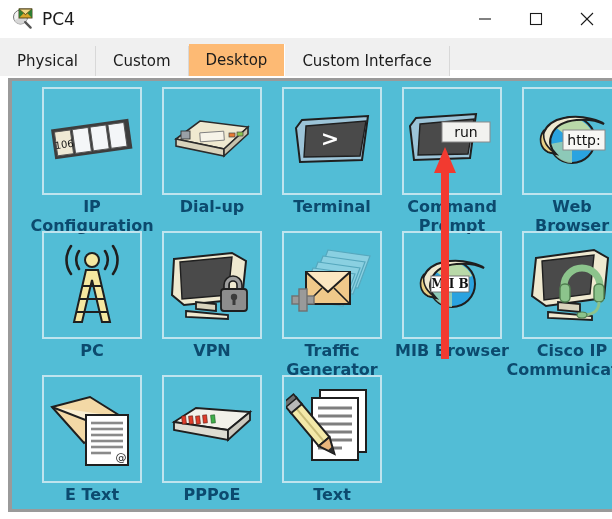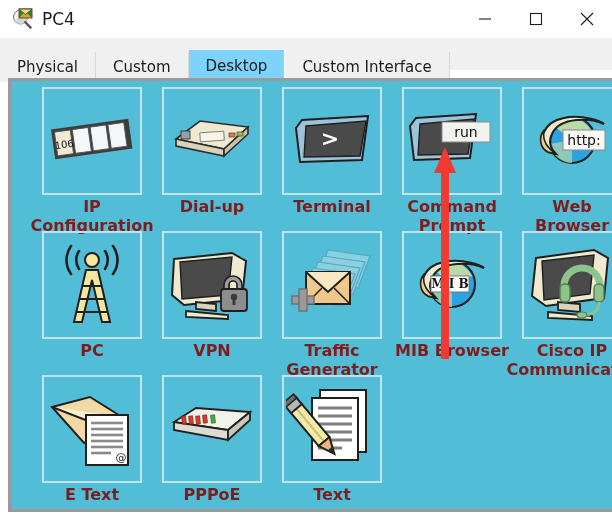--- a/index.html
+++ b/index.html
@@ -15,27 +15,27 @@
   .titlebar{position:absolute;left:0;top:0;width:612px;height:38px;background:#ffffff;}
   .title-left{position:absolute;left:12px;top:6px;display:flex;align-items:center;gap:8px;height:26px;}
   .app-icon{width:22px;height:22px;position:relative;flex:0 0 auto;}
   .title-text{font-size:17px;color:#1b1b1b;font-family:"DejaVu Sans","Liberation Sans",sans-serif;line-height:22px;}
   .winbtns{position:absolute;right:0;top:0;height:38px;display:flex;}
   .winbtn{width:51px;height:38px;display:flex;align-items:center;justify-content:center;background:transparent;}
   .winbtn svg{display:block;}
 
   
   .tabstrip{position:absolute;left:0;top:38px;width:612px;height:32px;background:#f0f0f0;}
-  .tabs{position:absolute;left:0;top:12px;display:flex;height:32px;align-items:flex-end;}
+  .tabs{position:absolute;left:0;top:6px;display:flex;height:32px;align-items:flex-end;}
   .tab{
     height:30px;line-height:30px;padding:0 17px;font-size:15px;color:#1b1b1b;
     background:#f0f0f0;border-right:1px solid #d8d8d8;
     font-family:"DejaVu Sans","Liberation Sans",sans-serif;white-space:nowrap;
   }
-  .tab.active{background:#7dd3fc;border-right:1px solid #ffffff;height:32px;line-height:32px;margin-top:32px;}
+  .tab.active{background:#fdba74;border-right:1px solid #ffffff;height:32px;line-height:32px;margin-top:32px;}
 
   
   .desktop-wrap{
     position:absolute;left:8px;top:78px;width:604px;height:434px;
     background:#9a9a9a;
     padding:3px 0 0 4px;
     box-sizing:border-box;
   }
   .desktop{
     position:relative;width:604px;height:428px;background:#52bdd6;overflow:hidden;
@@ -45,21 +45,21 @@
   .cell{position:absolute;width:120px;height:140px;}
   .cellbox{
     position:absolute;left:10px;top:2px;width:100px;height:108px;
     border:2px solid #bfe4ee;box-sizing:border-box;
   }
   .cellicon{position:absolute;left:10px;top:2px;width:100px;height:108px;
     display:flex;align-items:center;justify-content:center;}
   .cellicon svg{display:block;}
   .celllabel{
     position:absolute;left:-8px;top:112px;width:136px;
-    text-align:center;font-size:16px;font-weight:bold;color:#7f1d1d;
+    text-align:center;font-size:16px;font-weight:bold;color:#0c4a6e;
     font-family:"DejaVu Sans","Liberation Sans",sans-serif;
     line-height:19px;
     letter-spacing:0px;
   }
   .celllabel .l2{display:block;}
 
   .watermark{
     position:absolute;left:250px;top:490px;
     font-family:"DejaVu Serif","Liberation Serif",serif;
     font-size:17px;color:#8fd0de;white-space:nowrap;

